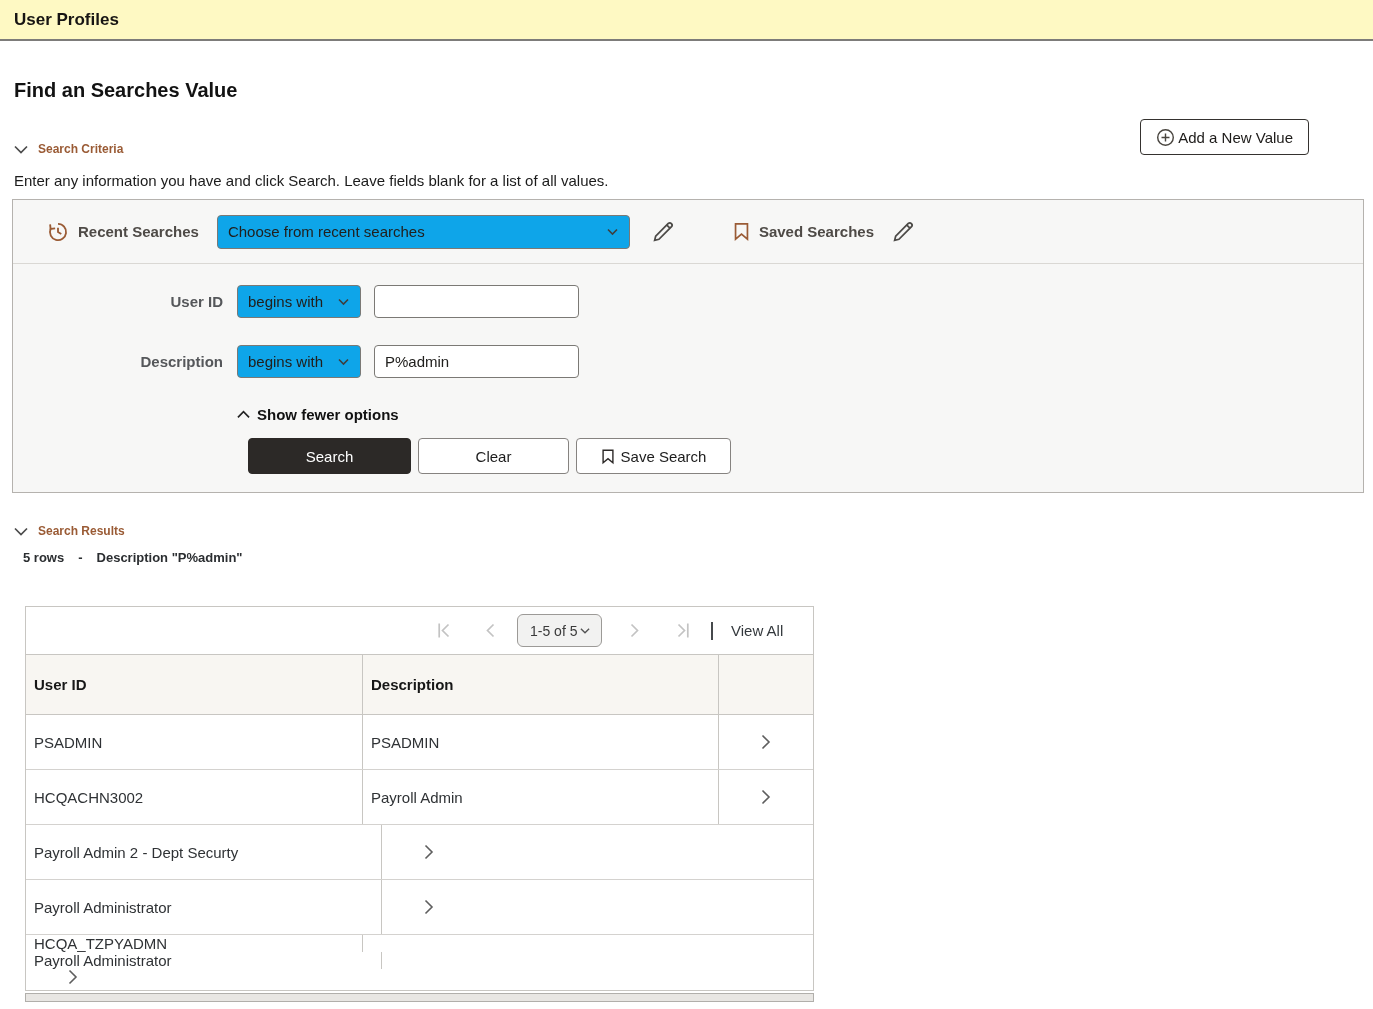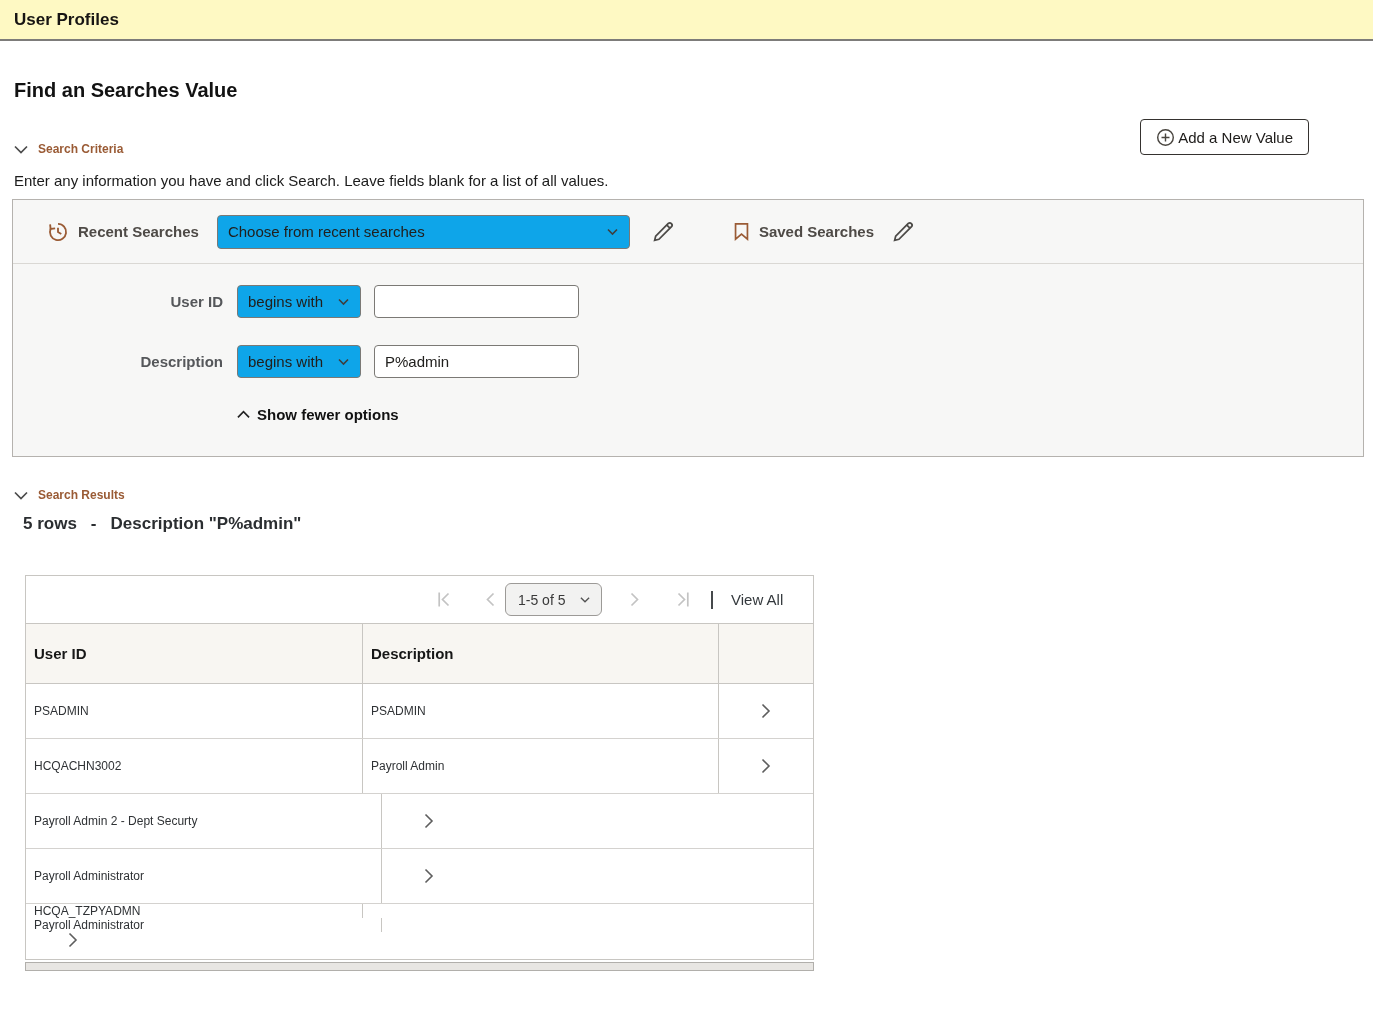--- a/index.html
+++ b/index.html
@@ -58,46 +58,46 @@
     font-size: 15px; font-weight: bold; color: #121212; cursor: pointer; }
   .btn-row { margin-left: 235px; display: flex; gap: 7px; }
   .btn { height: 36px; border-radius: 4px; font-family: inherit; font-size: 15px;
     display: inline-flex; align-items: center; justify-content: center; gap: 6px; cursor: pointer; }
   .btn-search { width: 163px; background: #2c2927; border: 1px solid #2c2927; color: #ffffff; }
   .btn-clear { width: 151px; background: #ffffff; border: 1px solid #868380; color: #1c1c1c; }
   .btn-save { width: 155px; background: #ffffff; border: 1px solid #868380; color: #1c1c1c; }
 
   
   .summary { margin: 12px 0 0 23px; display: flex; align-items: baseline; gap: 14px;
-    font-size: 17px; font-weight: bold; color: #2b2e31; }
+    font-size: 13px; font-weight: bold; color: #2b2e31; }
 
   
   .grid { margin: 41px 0 0 25px; width: 789px; border: 1px solid #c8c6c2; background: #ffffff; }
   .pager { height: 47px; display: flex; align-items: center; padding-left: 410px; }
   .pager .pg-btn { background: none; border: none; padding: 0; cursor: pointer; display: inline-flex; }
   .pg-prev { margin-left: 34px; }
-  .range-wrap { margin-left: 10px; width: 97px; }
+  .range-wrap { margin-left: 22px; width: 85px; }
   .range-wrap select { height: 33px; background: #f2f2f1; border: 1px solid #9c9a97;
     border-radius: 6px; font-size: 14px; color: #3a3a3a; padding: 0 24px 0 12px; }
   .pg-next { margin-left: 28px; }
   .pg-last { margin-left: 36px; }
   .pg-sep { margin-left: 20px; width: 2px; height: 18px; background: #46494c; }
   .view-all { margin-left: 18px; font-size: 15px; color: #34393d; cursor: pointer; }
 
   .t-header { display: flex; height: 61px; background: #f8f6f2;
     border-top: 1px solid #c8c6c2; border-bottom: 1px solid #c8c6c2; }
   .t-header .th { display: flex; align-items: center; padding-left: 8px;
     font-size: 15px; font-weight: bold; color: #171717; }
   .col1 { width: 337px; border-right: 1px solid #c8c6c2; }
   .col2 { width: 356px; border-right: 1px solid #c8c6c2; }
   .col3 { width: 93px; display: flex; align-items: center; justify-content: center; }
   .t-row { display: flex; height: 55px; background: #ffffff; border-bottom: 1px solid #d4d2cf; }
   .t-row:last-child { border-bottom: none; flex-direction: column; }
   .t-row .td { display: flex; align-items: center; padding-left: 8px;
-    font-size: 12px; color: #2f3235; }
+    font-size: 15px; color: #2f3235; }
   .row-chev { background: none; border: none; cursor: pointer; display: inline-flex; }
 
   .grid-footer-strip { margin: 2px 0 0 25px; width: 789px; height: 9px;
     background: #e8e6e3; border: 1px solid #b1afab; }
 </style>
 </head>
 <body>
 
 <header class="topbar">
   <h1>User Profiles</h1>
@@ -200,20 +200,32 @@
 
       <div class="show-fewer">
         <span style="display:inline-flex">
           <svg width="13" height="9" viewBox="0 0 14 9">
               <path d="M1 7.5l6-6 6 6" fill="none" stroke="#222222" stroke-width="1.8"></path>
             </svg>
         </span>
         <span>Show fewer options</span>
       </div>
 
+      <div class="btn-row">
+        <button class="btn btn-search">Search</button>
+        <button class="btn btn-clear">Clear</button>
+        <button class="btn btn-save">
+          <span style="display:inline-flex">
+            <svg width="14" height="17" viewBox="0 0 20 22">
+                <path d="M3 2h14v18l-7-6-7 6z" fill="none" stroke="#2c2927" stroke-width="2"></path>
+              </svg>
+          </span>
+          <span>Save Search</span>
+        </button>
+      </div>
     </div>
   </section>
 
   <div class="section-heading results">
     <span style="display:inline-flex">
       <svg width="14" height="9" viewBox="0 0 14 9">
           <path d="M1 1.5l6 6 6-6" fill="none" stroke="#4b4b4b" stroke-width="1.7"></path>
         </svg>
     </span>
     <span>Search Results</span>

